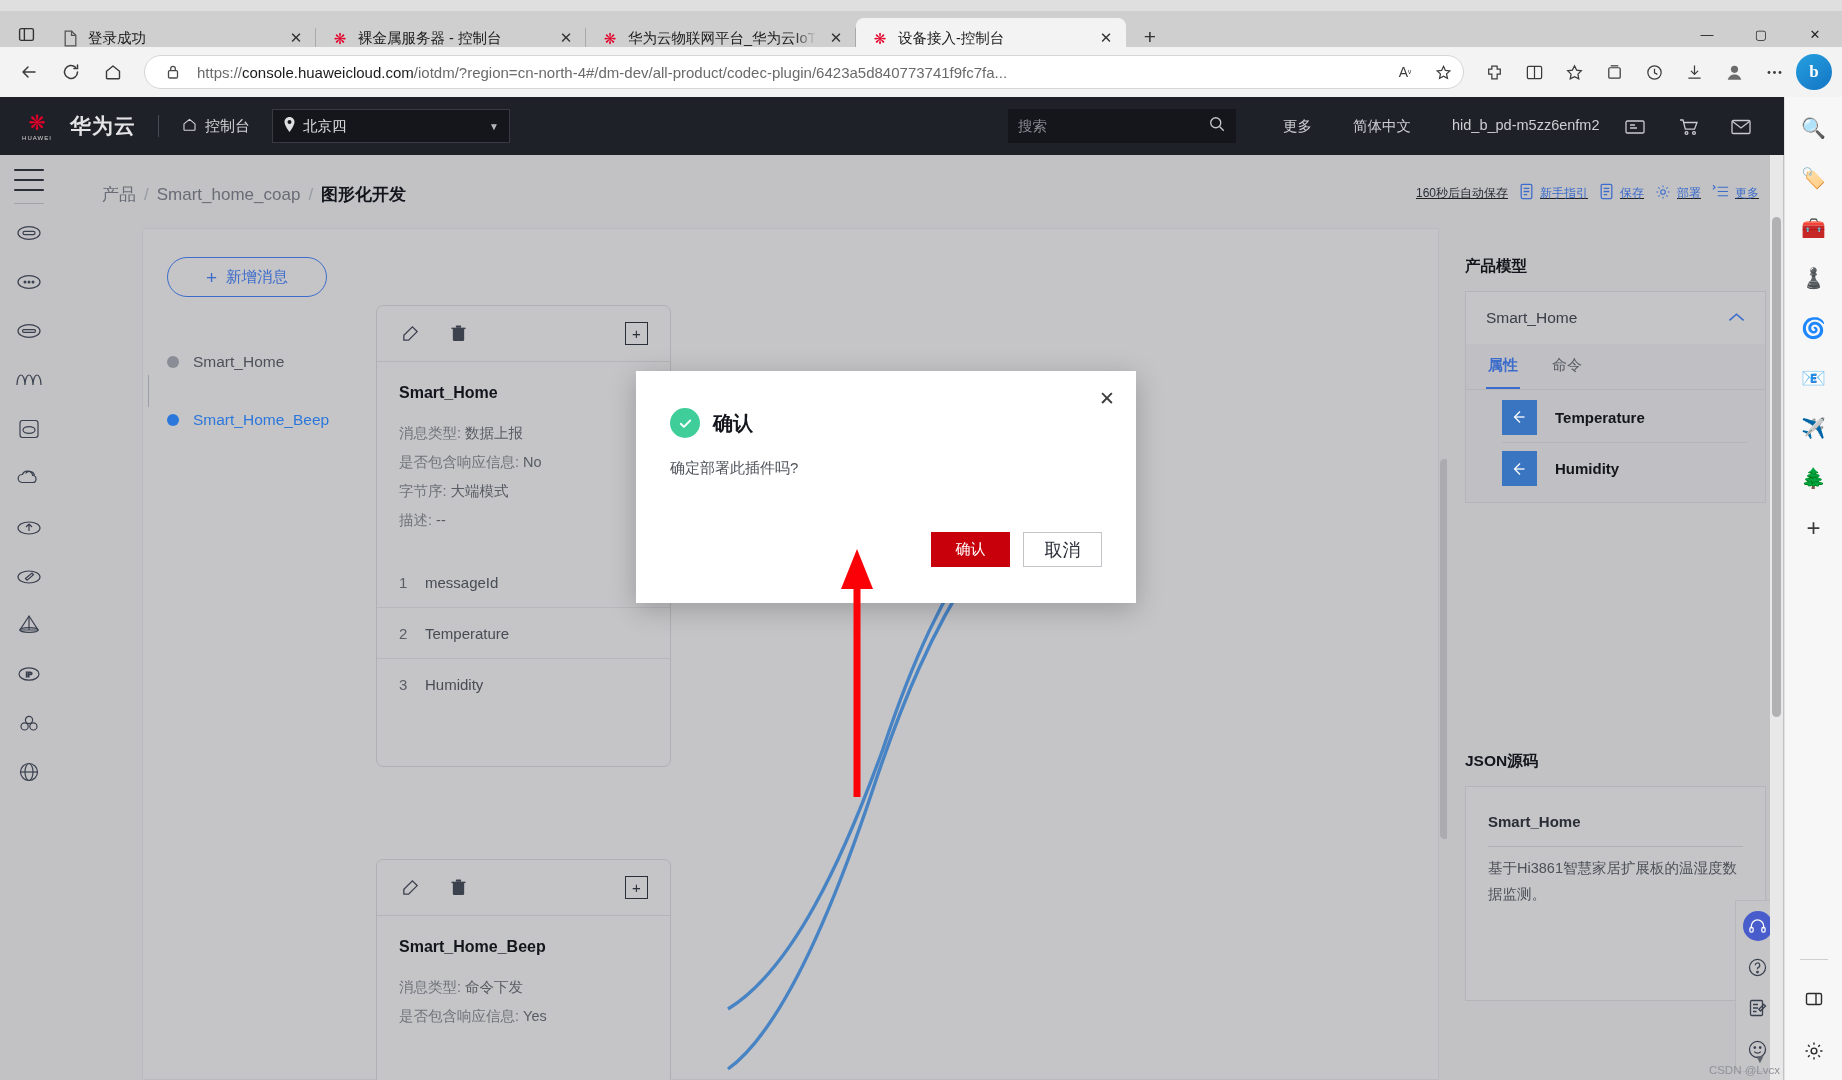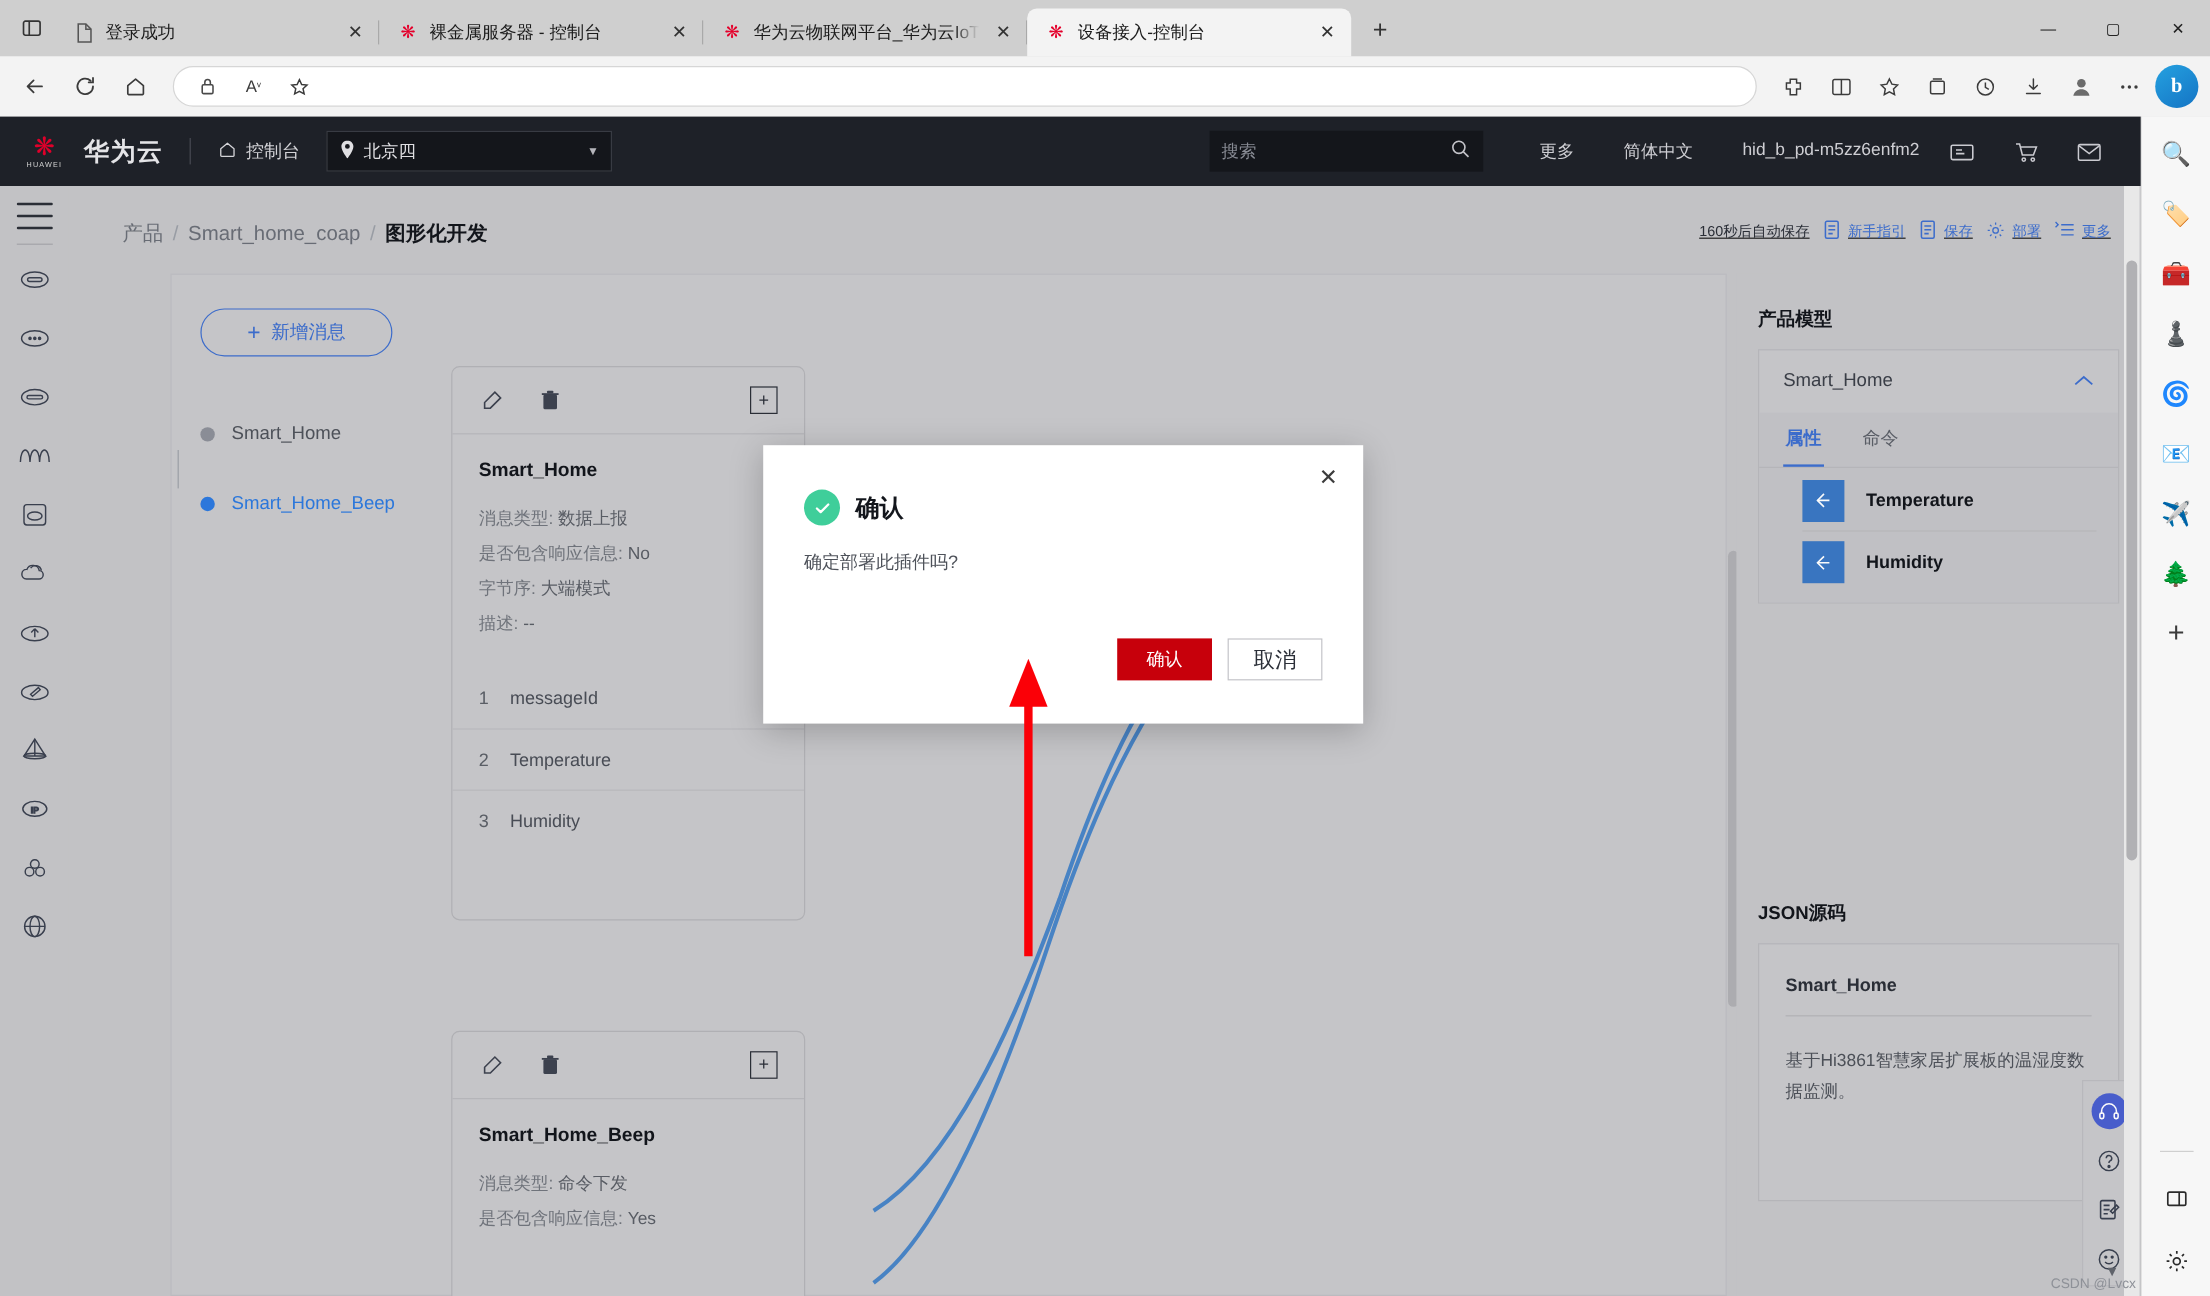--- a/index.html
+++ b/index.html
@@ -9,21 +9,21 @@
     background: #ffffff;
     font-size: 14px;
     color: #222;
     position: relative;
   }
 
   
   #browser-chrome { position: absolute; inset: 0; background: #dfdfdf; }
 
   .tabstrip {
-    position: absolute; left: 0; top: 0; width: 1842px; height: 47px;
+    position: absolute; left: 0; top: 11px; width: 1842px; height: 47px;
     background: #cfcfcf; display: flex; align-items: flex-end; padding-left: 6px;
   }
   .tab-os-btn {
     width: 40px; height: 40px; display: flex; align-items: center; justify-content: center;
     margin-bottom: 4px; border-radius: 4px;
   }
   .tab {
     height: 40px; width: 270px; display: flex; align-items: center; gap: 8px;
     padding: 0 8px 0 14px; border-radius: 8px 8px 0 0; position: relative;
     font-size: 14.5px; color: #1b1b1b;
@@ -164,21 +164,21 @@
   .rc-tabs { display: flex; gap: 30px; padding: 0 20px; border-bottom: 1px solid #b9b9bd; background: #c4c4c8; }
   .rc-tab { font-size: 15px; padding: 12px 2px; color: #5b5f68; border-bottom: 2px solid transparent; }
   .rc-tab.sel { color: #3e6fd0; border-bottom-color: #3e6fd0; font-weight: bold; }
   .rc-list { background: #c4c4c8; padding: 2px 0 8px; }
   .rc-item { height: 51px; margin: 0 18px 0 36px; display: flex; align-items: center; gap: 18px; border-bottom: 1px solid #b9b9bd; }
   .rc-item:last-child { border-bottom: none; }
   .rc-item .rc-ico { width: 35px; height: 35px; background: #3b78c4; display: flex; align-items: center; justify-content: center; color: #fff; font-size: 16px; flex: 0 0 35px; }
   .rc-item .rc-lb { font-size: 15px; font-weight: bold; color: #13161c; }
   .json-box { margin: 0 18px; border: 1px solid #b9b9bd; background: #c9c9cc; height: 215px; padding: 26px 22px; }
   .json-title { font-size: 15px; font-weight: bold; color: #2b2f38; padding-bottom: 16px; border-bottom: 1px solid #b5b5b9; }
-  .json-desc { font-size: 14.5px; color: #4e525a; line-height: 26px; margin-top: 24px; }
+  .json-desc { font-size: 14.5px; color: #4e525a; line-height: 26px; margin-top: 8px; }
 
   
   .page-scroll { position: absolute; right: 1px; top: 58px; width: 13px; height: 925px; background: #ededed; }
   .page-scroll .thumb { position: absolute; left: 2px; top: 62px; width: 9px; height: 500px; background: #b5b5b8; border-radius: 5px; }
   .inner-scroll { position: absolute; right: -17px; top: 30px; width: 9px; height: 560px; }
   .inner-scroll .thumb { width: 9px; height: 380px; background: #b0b0b4; border-radius: 5px; }
 
   
   .overlay { position: absolute; inset: 0; background: rgba(0,0,0,0.02); }
   .modal {
@@ -286,20 +286,21 @@
         </svg>
     </div>
 
     <div class="omnibox">
       <span class="omni-icon">
         <svg width="14" height="16" viewBox="0 0 14 16" fill="none" stroke="#4a4a4a" stroke-width="1.3">
             <rect x="2.5" y="6.6" width="9" height="7.4" rx="1.2"></rect>
             <path d="M4.7 6.6V4.6a2.3 2.3 0 0 1 4.6 0v2"></path>
           </svg>
       </span>
+      <span class="url"><span>https://</span><b>console.huaweicloud.com</b><span>/iotdm/?region=cn-north-4#/dm-dev/all-product/codec-plugin/6423a5d840773741f9fc7fa...</span></span>
       <span class="omni-icon">A<span style="font-size:10px;">ᵛ</span></span>
       <span class="omni-icon">
         <svg width="17" height="17" viewBox="0 0 18 18" fill="none" stroke="#3b3b3b" stroke-width="1.3">
             <path d="M9 2.5 11 6.8l4.7.5-3.5 3.2 1 4.6L9 12.8l-4.2 2.3 1-4.6L2.3 7.3l4.7-.5z"></path>
           </svg>
       </span>
     </div>
 
     <div class="tb-icon">
       <svg width="19" height="19" viewBox="0 0 20 20" fill="none" stroke="#3b3b3b" stroke-width="1.3">

